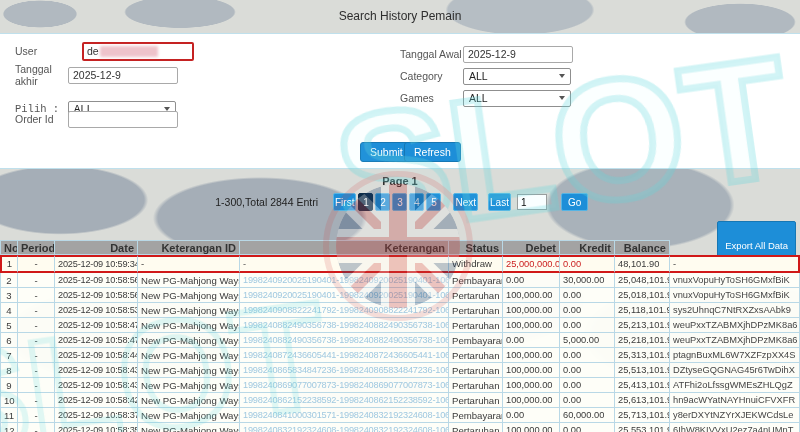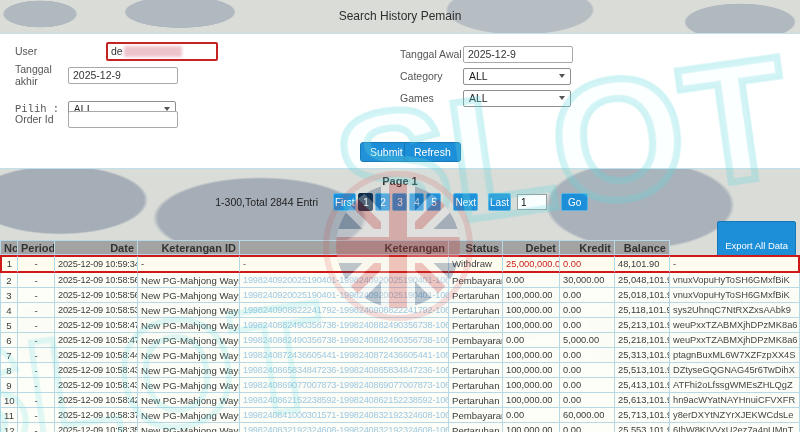--- a/index.html
+++ b/index.html
@@ -128,21 +128,21 @@
 </style>
 </head>
 <body>
 
 <div class="map-bg"></div>
 
 <div class="page-title">Search History Pemain</div>
 
 <div class="form-panel">
 
-  <div class="f-row" style="left:15px;top:8px;gap:24px;">
+  <div class="f-row" style="left:15px;top:8px;">
     <span class="f-label lbl-l">User</span>
     <div class="user-box">
       <span>de</span>
       <span class="redact"></span>
     </div>
   </div>
   <div class="f-row" style="left:15px;top:32px;">
     <span class="f-label lbl-l">Tanggal akhir</span>
     <input class="f-input" value="2025-12-9" style="">
   </div>

